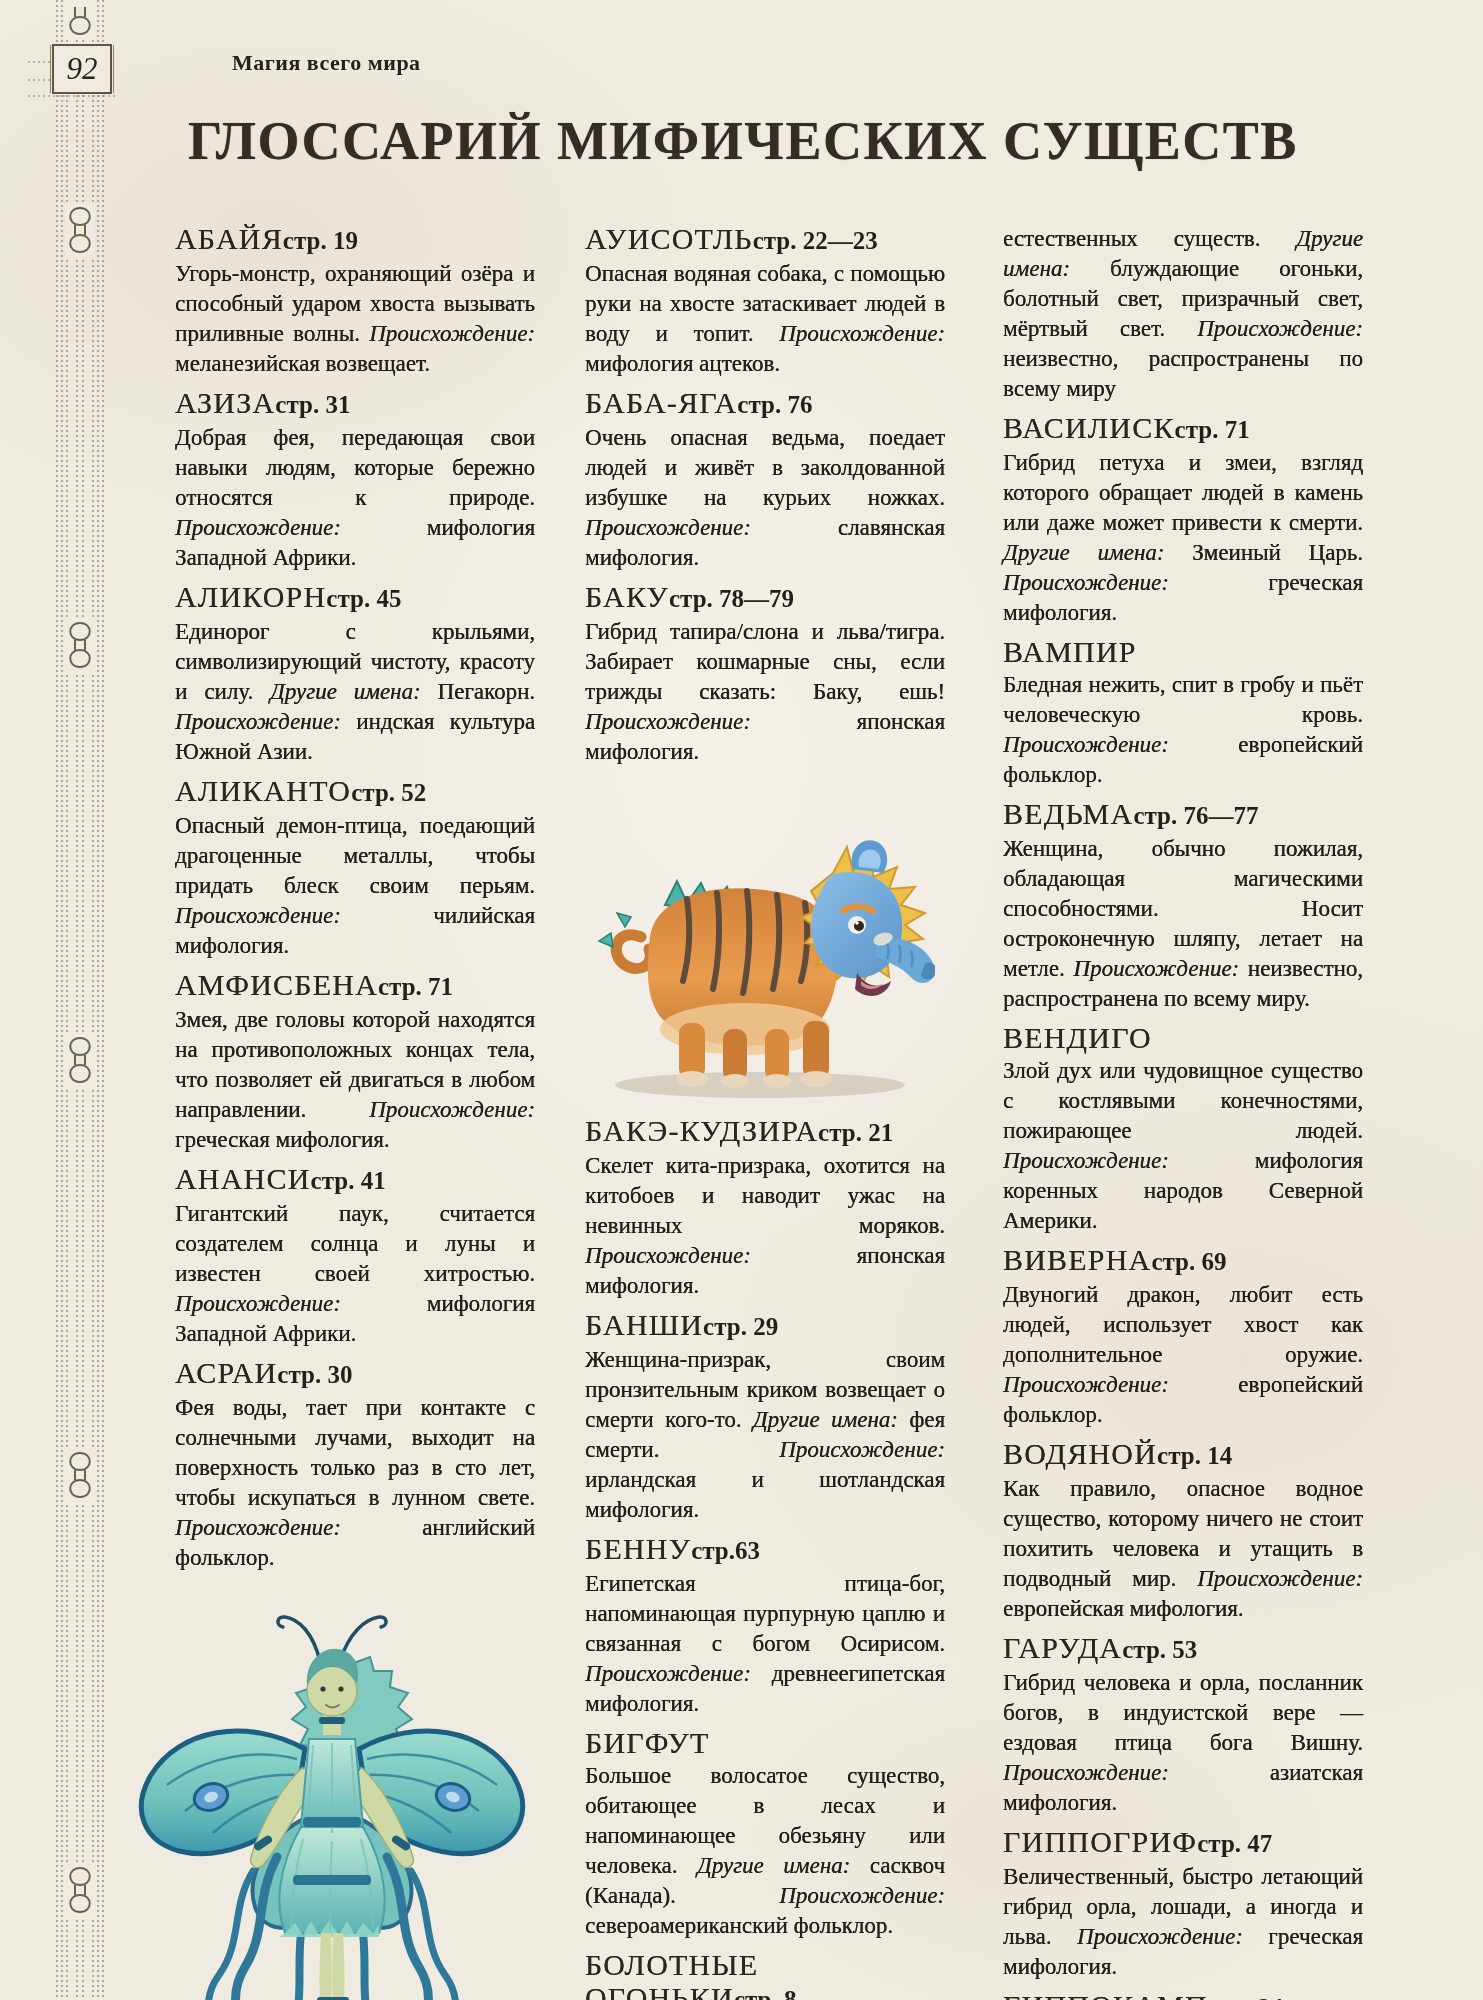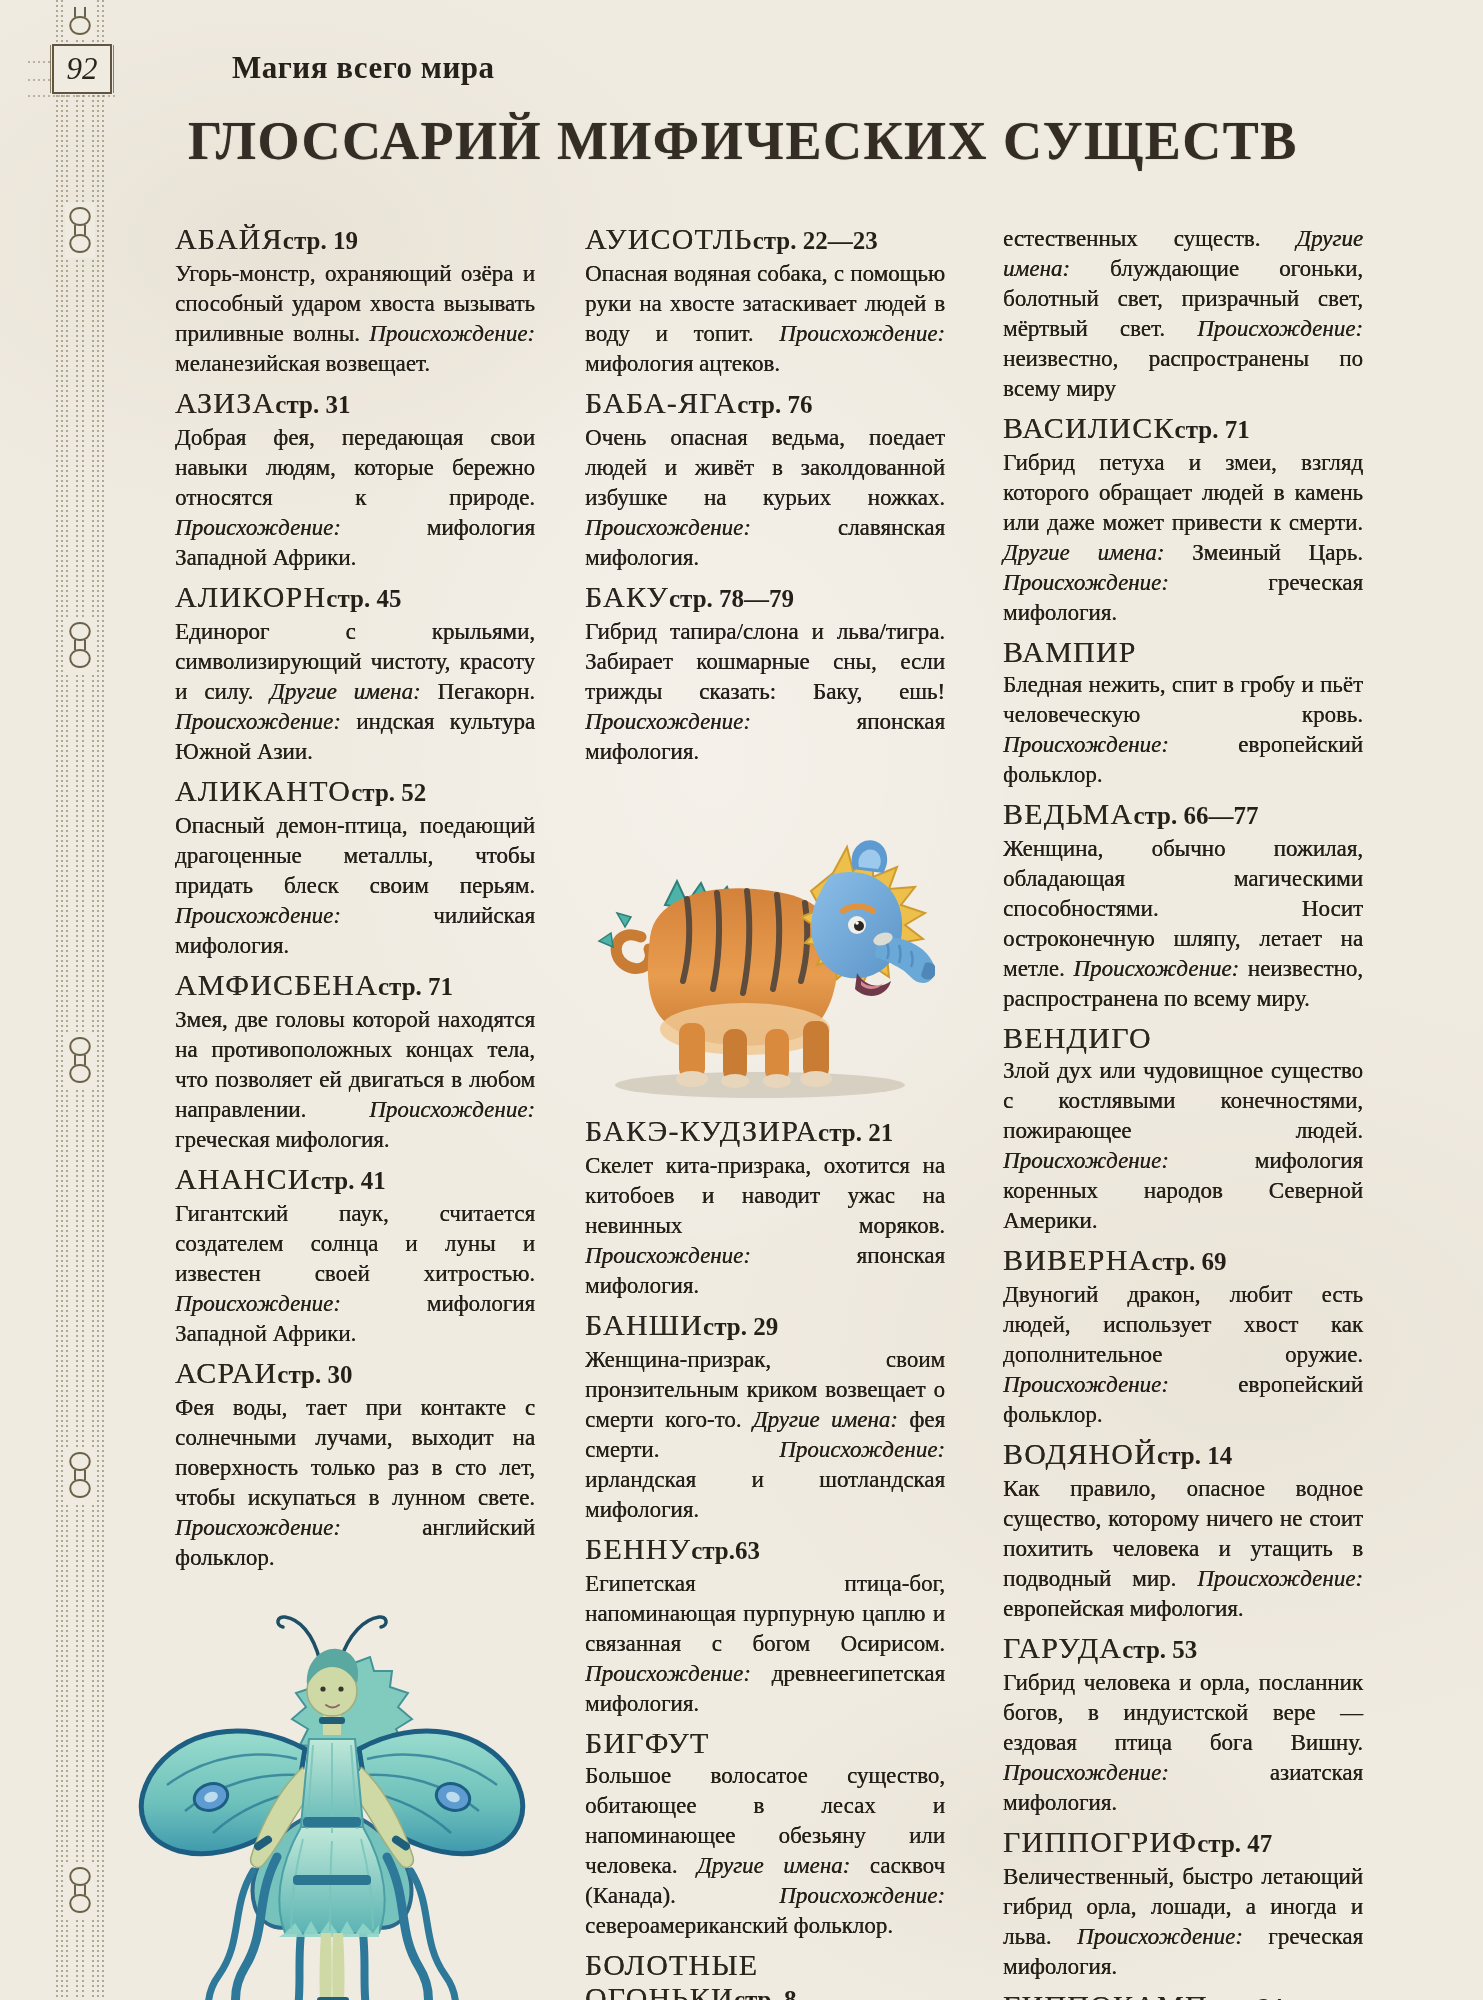--- a/index.html
+++ b/index.html
@@ -15,21 +15,21 @@
     color:#241f19;
   }
   .border-strip{position:absolute;left:28px;top:0;}
   .page-num-box{
     position:absolute;left:52px;top:44px;width:56px;height:46px;
     border:2px solid #5f5542;background:#f0ebe1;
     display:flex;align-items:center;justify-content:center;
     font-size:31px;color:#2a251f;box-shadow:0 0 0 1px #f0ebe1, 3px 0 0 -1px #8a7d60, -3px 0 0 -1px #8a7d60;font-style:italic;
   }
   .running-head{
-    position:absolute;left:232px;top:50px;font-size:31px;font-weight:bold;
+    position:absolute;left:232px;top:50px;font-size:22px;font-weight:bold;
     letter-spacing:.5px;color:#26211b;
   }
   .title{
     position:absolute;left:178px;top:100px;width:1210px;margin:10px;
     font-size:54px;font-weight:bold;letter-spacing:1.5px;color:#332d25;
     text-shadow:0 0 1px rgba(51,45,37,.55);white-space:nowrap;
   }
   .col{position:absolute;top:222px;width:360px;}
   .col1{left:175px;} .col2{left:585px;} .col3{left:1003px;}
   .entry{margin-top:7px;}
@@ -363,21 +363,21 @@
       </section>
       <section class="entry">
         <div class="h">
           <span class="nm">ВАМПИР</span>
         </div>
         <p class="body"><span>Бледная нежить, спит в гробу и пьёт человеческую кровь. </span><i>Происхождение:</i><span> европейский фольклор.</span></p>
       </section>
       <section class="entry">
         <div class="h">
           <span class="nm">ВЕДЬМА</span>
-          <span class="pg">стр. 66—77</span>
+          <span class="pg">стр. 76—77</span>
         </div>
         <p class="body"><span>Женщина, обычно пожилая, обладающая магическими способностями. Носит остроконечную шляпу, летает на метле. </span><i>Происхождение:</i><span> неизвестно, распространена по всему миру.</span></p>
       </section>
       <section class="entry">
         <div class="h">
           <span class="nm">ВЕНДИГО</span>
         </div>
         <p class="body"><span>Злой дух или чудовищное существо с костлявыми конечностями, пожирающее людей. </span><i>Происхождение:</i><span> мифология коренных народов Северной Америки.</span></p>
       </section>
       <section class="entry">

